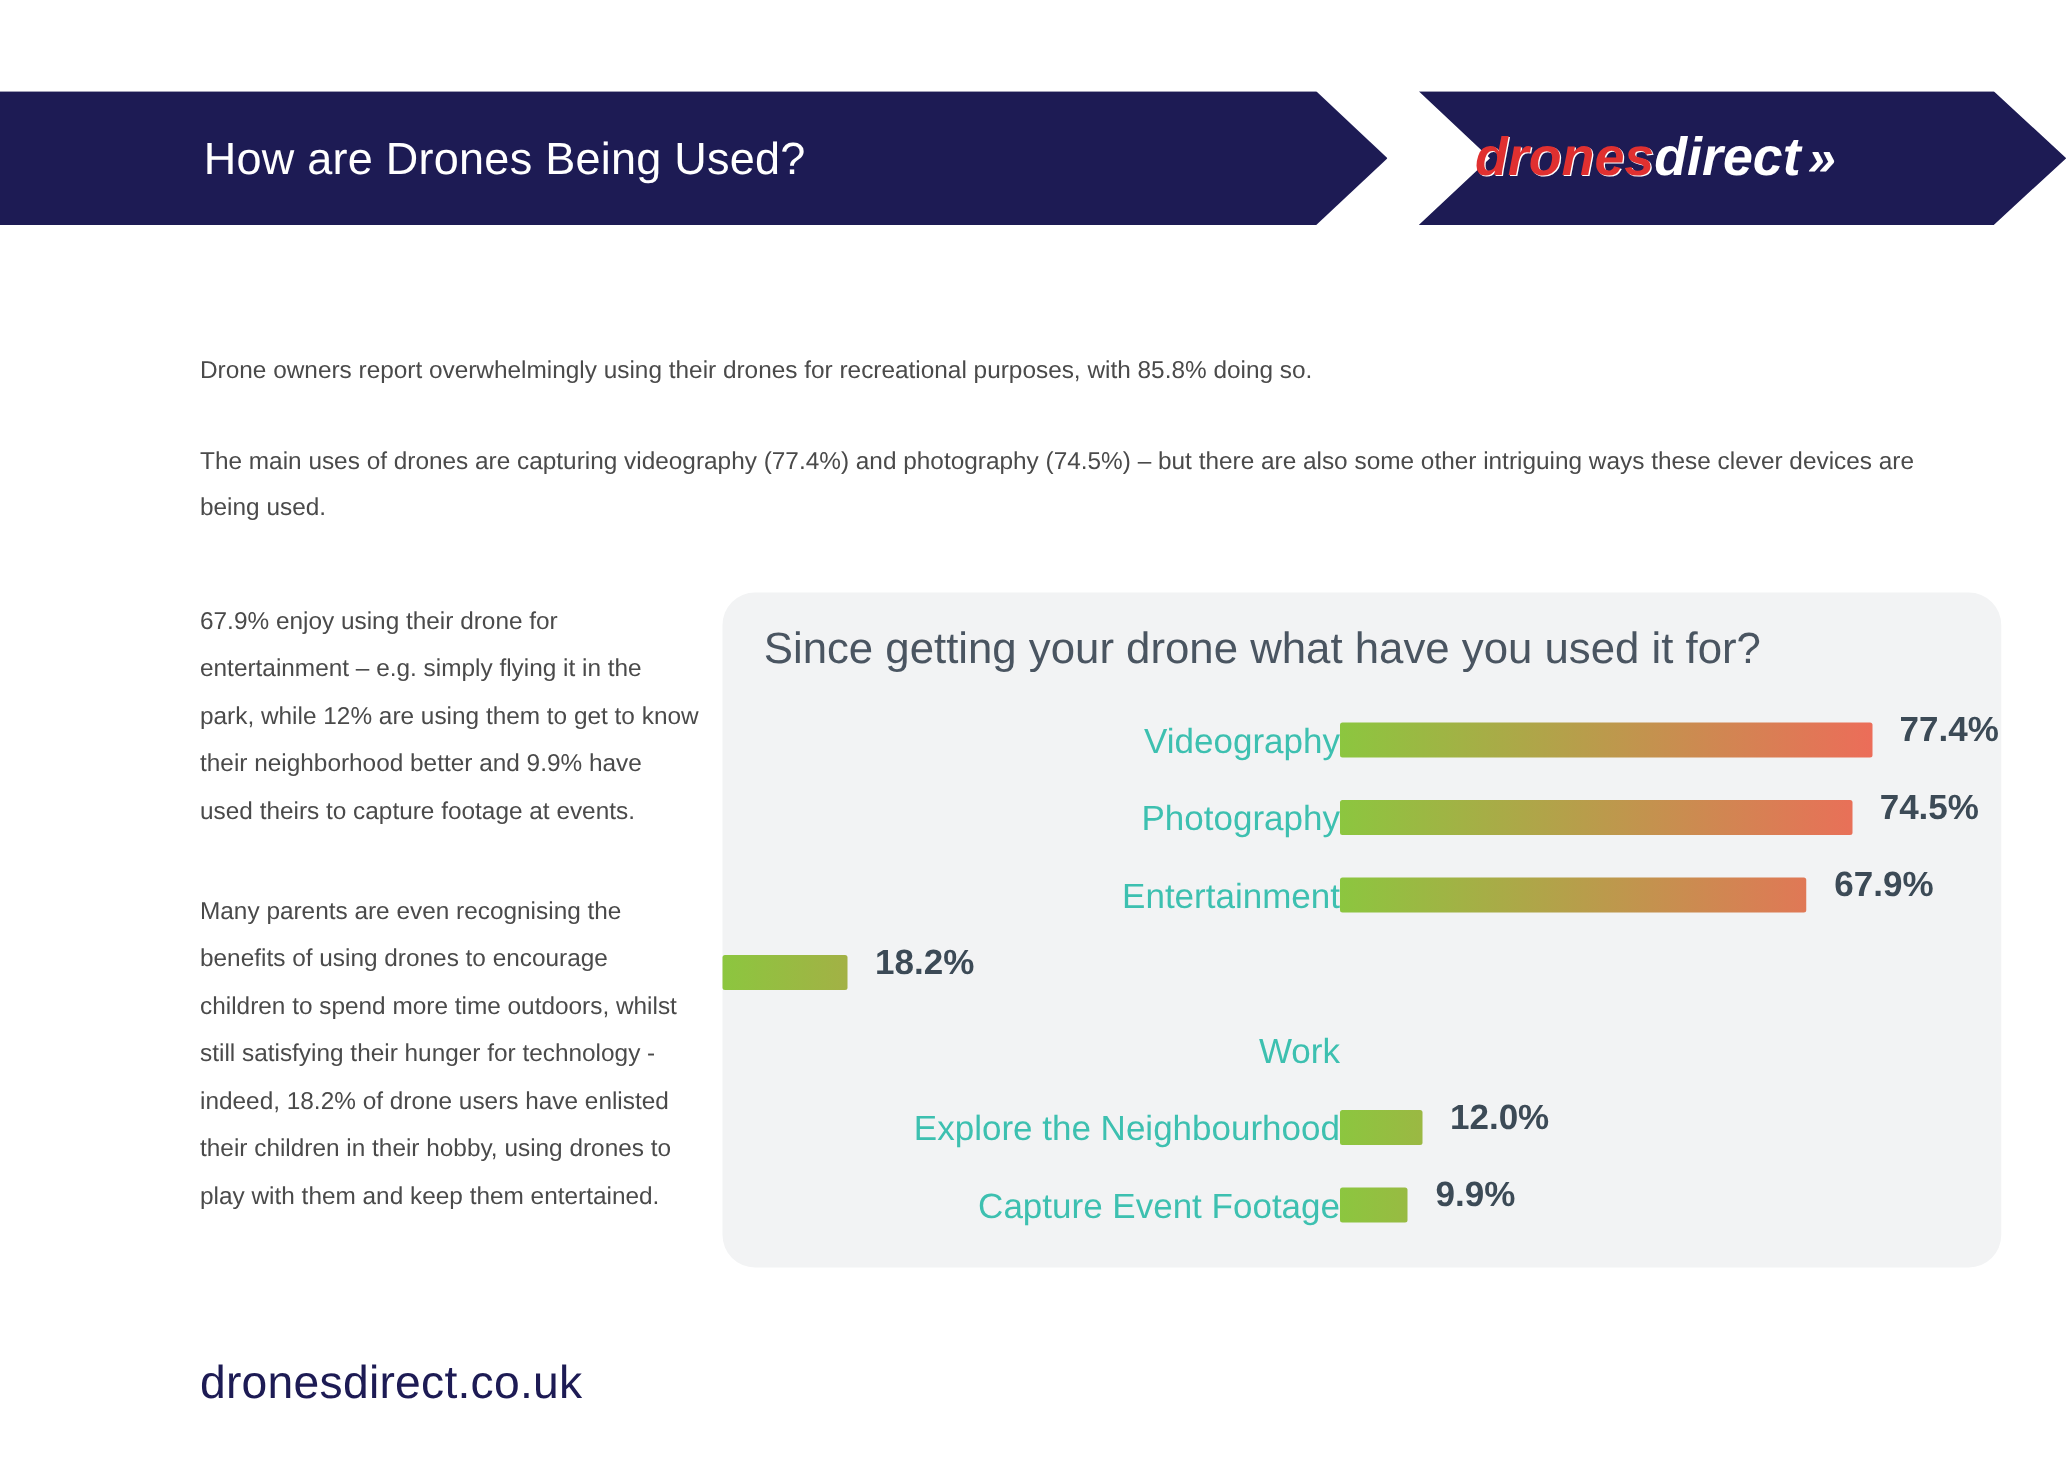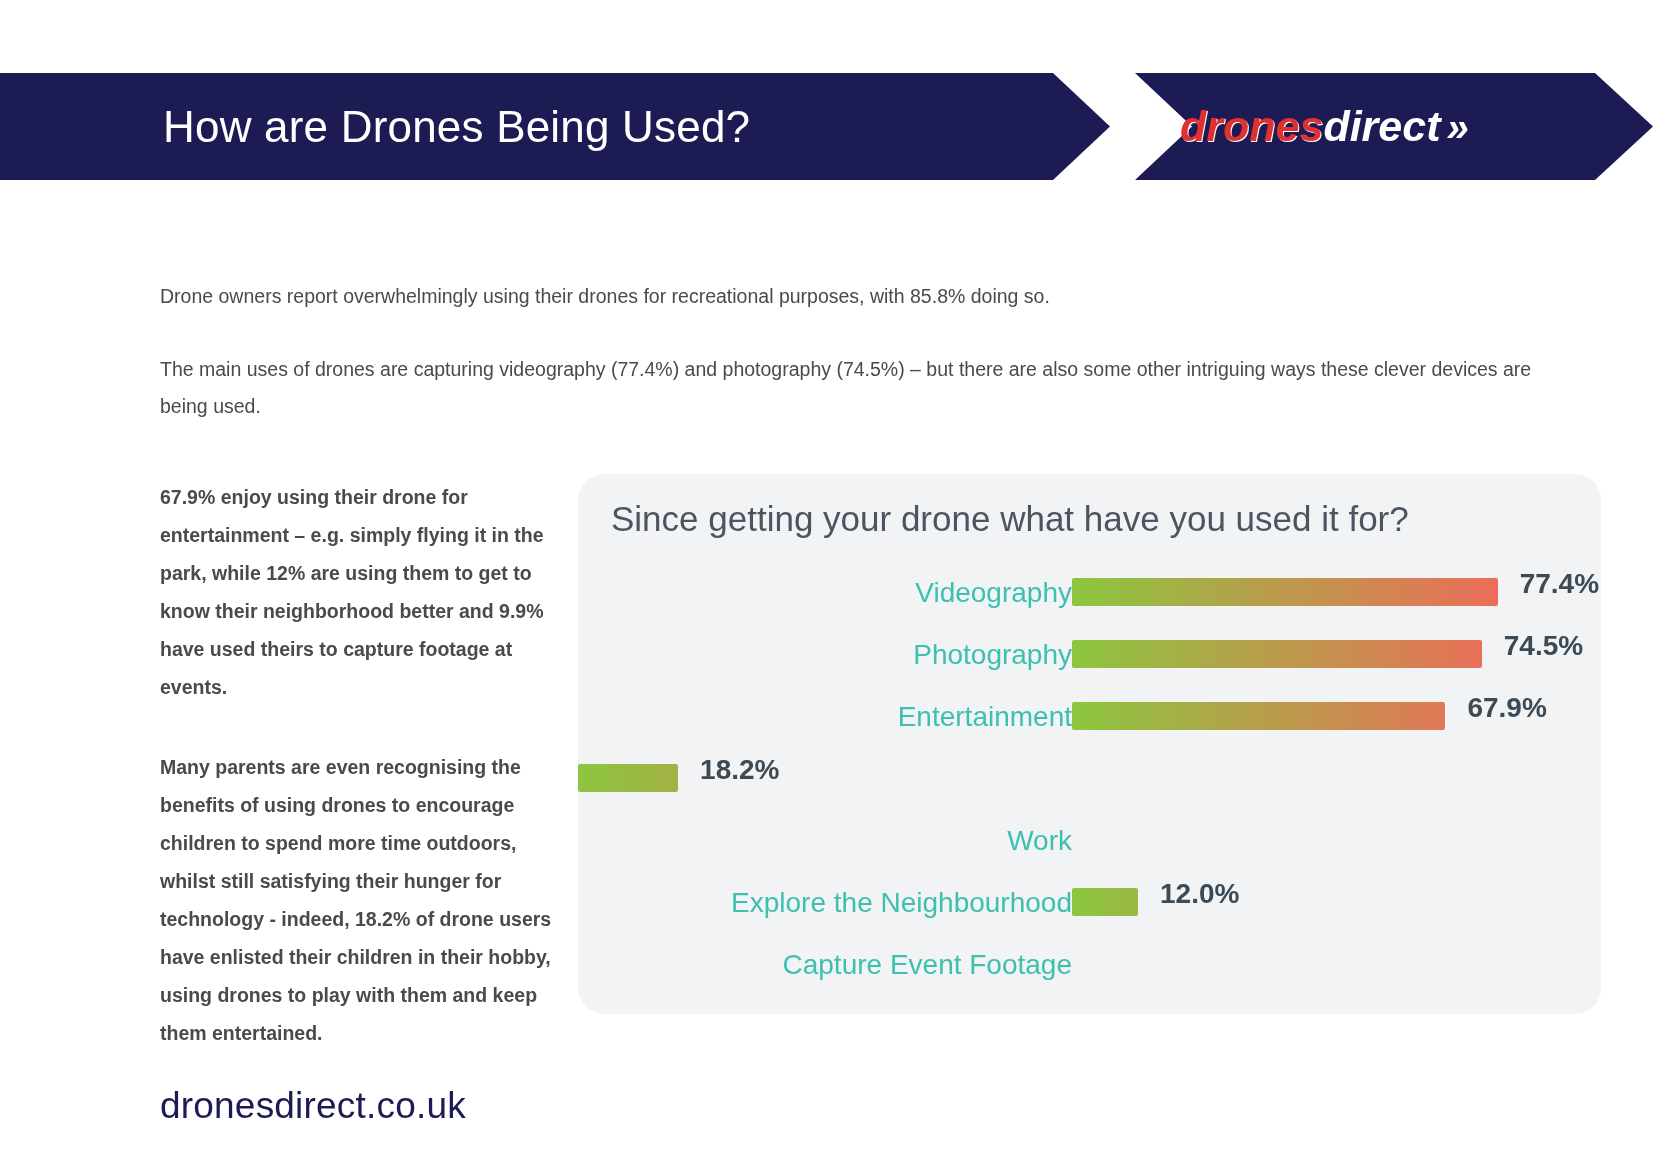--- a/index.html
+++ b/index.html
@@ -41,21 +41,21 @@
     background: #1d1b54;
     clip-path: polygon(0 0, 460px 0, 518px 50%, 460px 100%, 0 100%, 57px 50%);
   }
   .header-title {
     position: absolute;
     left: 163px;
     top: 0;
     height: 128px;
     line-height: 107px;
     color: #ffffff;
-    font-size: 44px;
+    font-size: 36px;
     font-weight: normal;
     letter-spacing: 0.2px;
     white-space: nowrap;
   }
   .logo {
     position: absolute;
     left: 1180px;
     top: 0;
     height: 107px;
     line-height: 107px;
@@ -93,21 +93,21 @@
   
   .left-col {
     position: absolute;
     left: 160px;
     top: 478px;
     width: 400px;
     color: #4a4a4a;
     font-size: 19.5px;
     line-height: 38px;
   }
-  .left-col p { margin: 0 0 42px 0; font-weight: bold; }
+  .left-col p { margin: 0 0 42px 0; }
 
   .site-url {
     position: absolute;
     left: 160px;
     top: 1085px;
     color: #1d1b54;
     font-size: 37px;
     letter-spacing: 0.2px;
   }
 
@@ -228,15 +228,19 @@
       </div>
       <div class="row">
         <div class="row-label">Explore the Neighbourhood</div>
         <div class="bar-wrap">
           <div class="bar" style="width: 66px; background: linear-gradient(to right, rgb(140, 198, 63), rgb(239, 106, 90)) 0% 0% / 440px 100% no-repeat;"></div>
           <div class="bar-value" style="left: 88px;">12.0%</div>
         </div>
       </div>
       <div class="row">
         <div class="row-label">Capture Event Footage</div>
+        <div class="bar-wrap">
+          <div class="bar" style="width: 54.45px; background: linear-gradient(to right, rgb(140, 198, 63), rgb(239, 106, 90)) 0% 0% / 440px 100% no-repeat;"></div>
+          <div class="bar-value" style="left: 76.45px;">9.9%</div>
+        </div>
       </div>
     </div>
 </div>
 
 </body></html>

